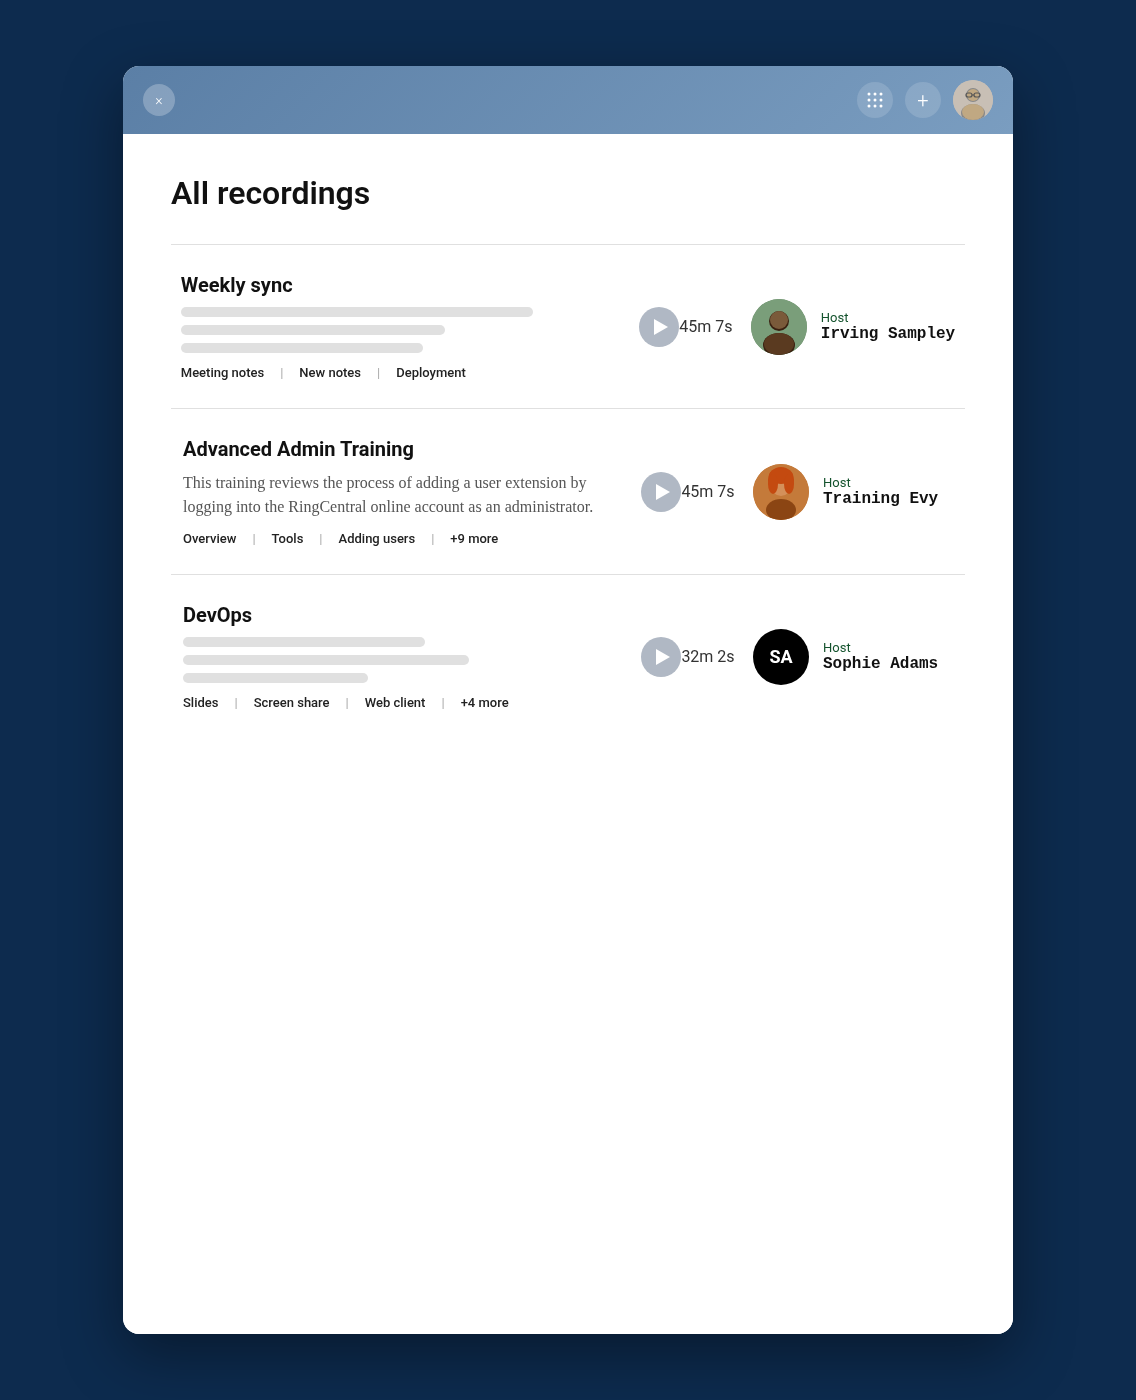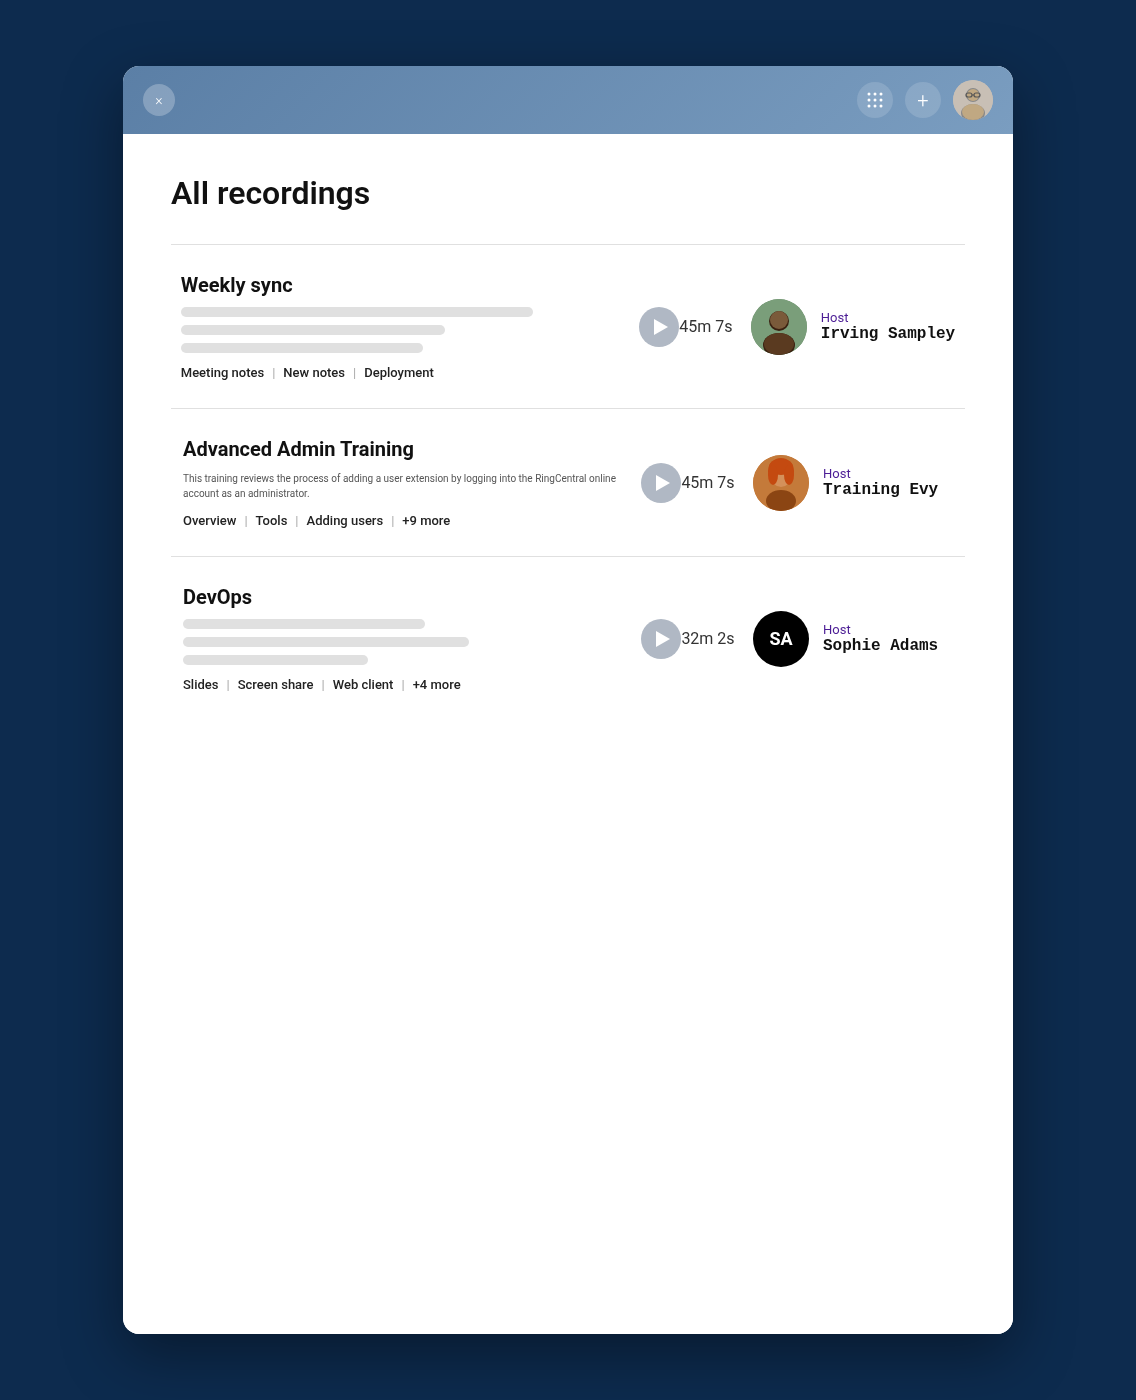--- a/index.html
+++ b/index.html
@@ -102,41 +102,42 @@
     }
 
     .recording-title {
       font-size: 20px;
       font-weight: 700;
       color: #111;
       margin-bottom: 10px;
     }
 
     .recording-description {
-      font-size: 10px;
+      font-size: 16px;
       color: #555;
       line-height: 1.5;
       margin-bottom: 12px;
+      font-family: Liberation Serif, serif;
     }
 
     .skeleton-lines {
       margin-bottom: 12px;
     }
 
     .skeleton-line {
       height: 10px;
       background: #e0e0e0;
       border-radius: 5px;
       margin-bottom: 8px;
     }
 
     .recording-tags {
       display: flex;
       align-items: center;
-      gap: 0;
+      gap: 8px;
       flex-wrap: wrap;
       font-size: 13px;
       color: #333;
     }
 
     .recording-tag {
       color: #222;
       font-size: 13px;
       font-weight: 500;
     }
@@ -204,21 +205,21 @@
       color: white;
     }
 
     .host-info {
       display: flex;
       flex-direction: column;
     }
 
     .host-label {
       font-size: 13px;
-      color: #4c1d95;
+      color: #14532d;
       font-weight: 400;
     }
 
     .host-name {
       font-size: 16px;
       font-weight: 700;
       color: #111;
       font-family: Liberation Mono, monospace;
     }
 

